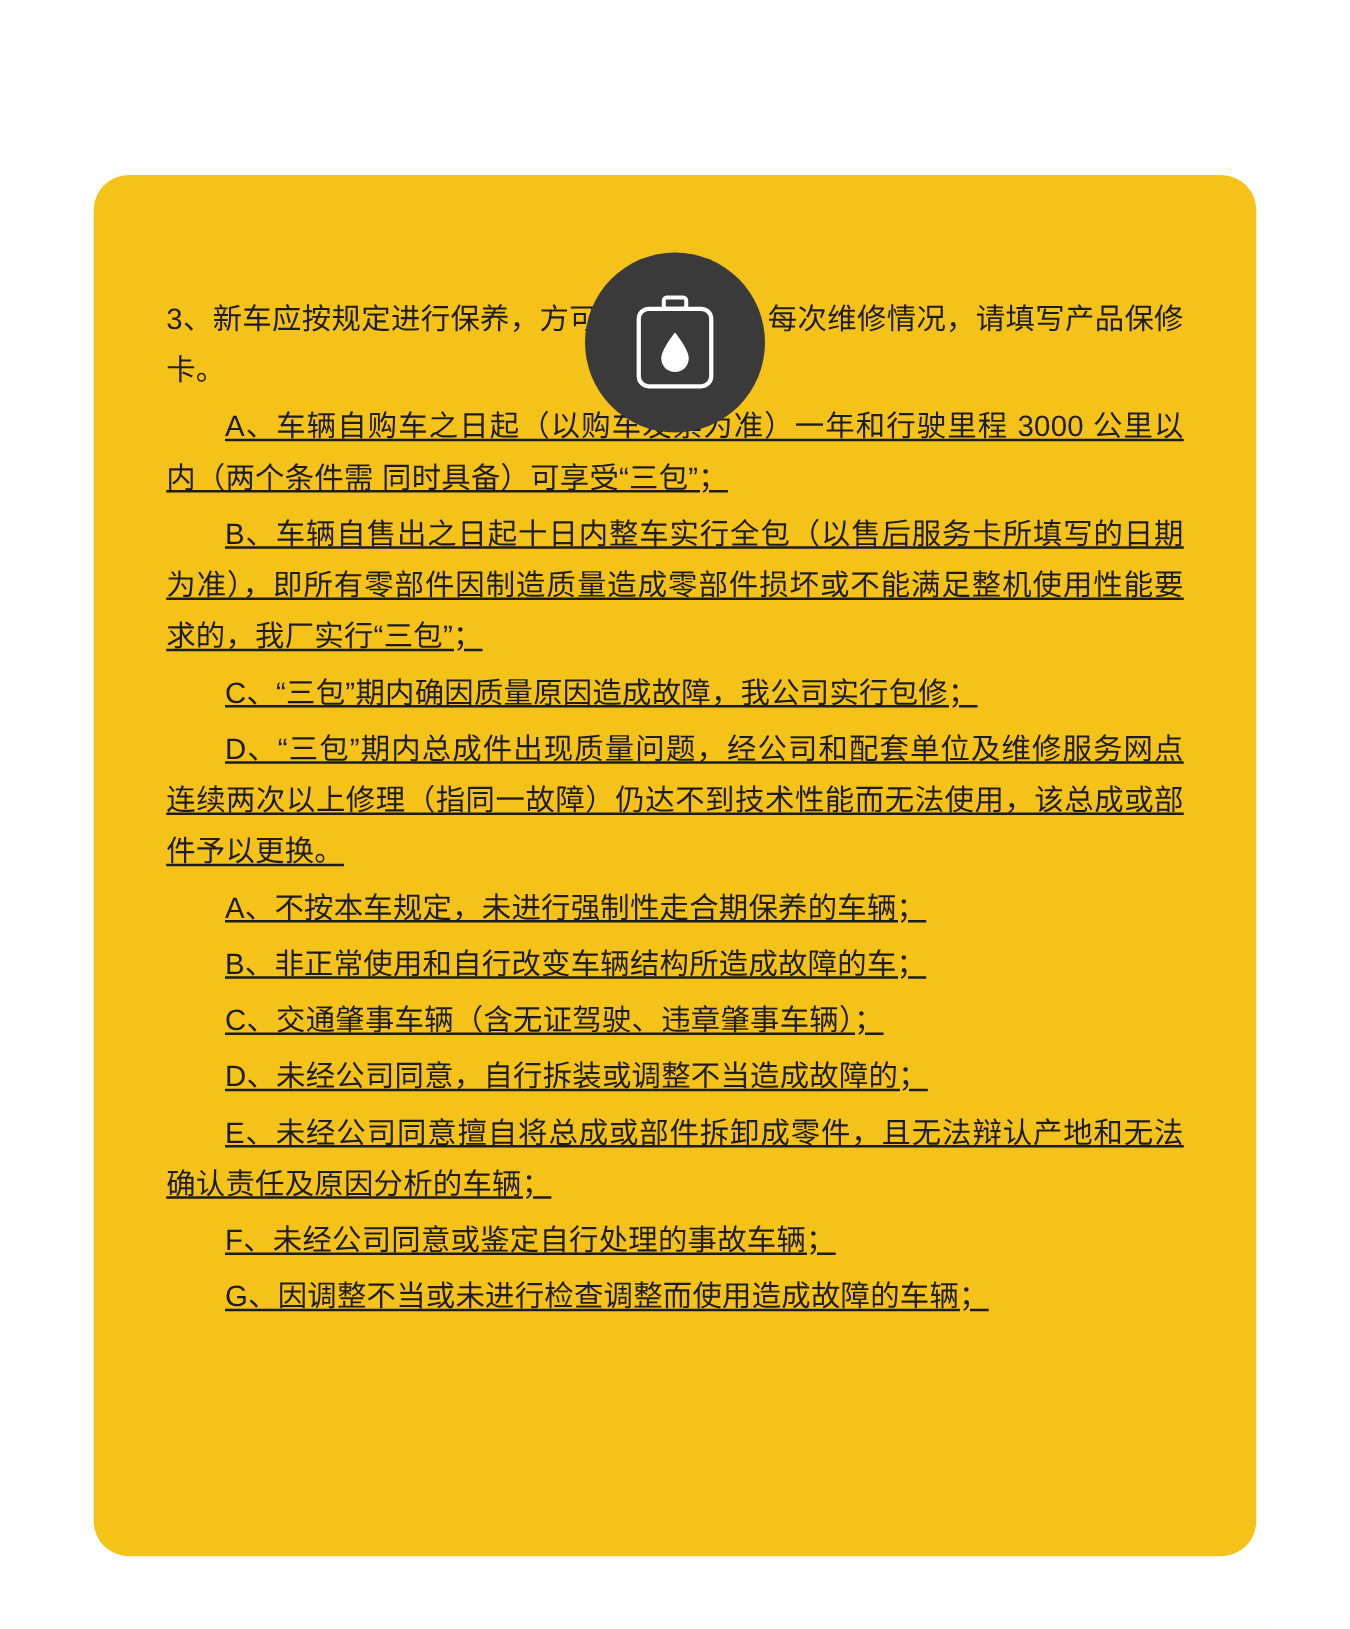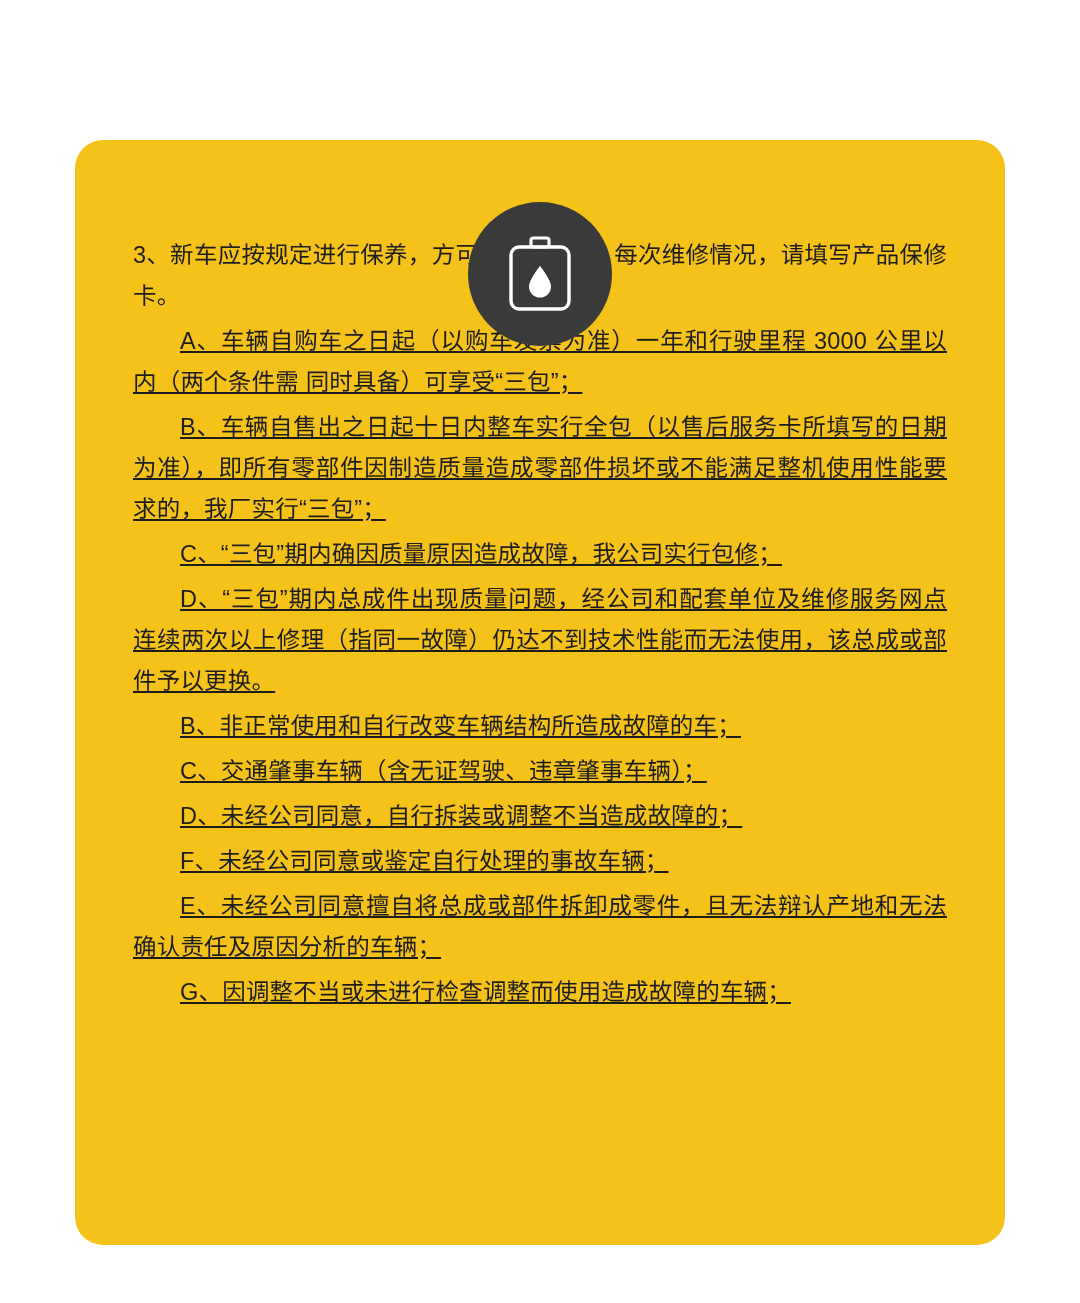--- a/index.html
+++ b/index.html
@@ -102,23 +102,24 @@
       <p class="para">3、新车应按规定进行保养，方可享受“三包”。每次维修情况，请填写产品保修卡。</p>
 
       <div class="block">
         <p class="para indent">A、车辆自购车之日起（以购车发票为准）一年和行驶里程 3000 公里以内（两个条件需 同时具备）可享受“三包”；</p>
         <p class="para indent">B、车辆自售出之日起十日内整车实行全包（以售后服务卡所填写的日期为准），即所有零部件因制造质量造成零部件损坏或不能满足整机使用性能要求的，我厂实行“三包”；</p>
         <p class="para indent">C、“三包”期内确因质量原因造成故障，我公司实行包修；</p>
         <p class="para indent">D、“三包”期内总成件出现质量问题，经公司和配套单位及维修服务网点连续两次以上修理（指同一故障）仍达不到技术性能而无法使用，该总成或部件予以更换。</p>
       </div>
 
       <div class="block">
+        <p class="para indent">A、不按本车规定，未进行强制性走合期保养的车辆；</p>
         <p class="para indent">B、非正常使用和自行改变车辆结构所造成故障的车；</p>
         <p class="para indent">C、交通肇事车辆（含无证驾驶、违章肇事车辆）；</p>
         <p class="para indent">D、未经公司同意，自行拆装或调整不当造成故障的；</p>
+        <p class="para indent">E、未经公司同意擅自将总成或部件拆卸成零件，且无法辩认产地和无法确认责任及原因分析的车辆；</p>
         <p class="para indent">F、未经公司同意或鉴定自行处理的事故车辆；</p>
-        <p class="para indent">E、未经公司同意擅自将总成或部件拆卸成零件，且无法辩认产地和无法确认责任及原因分析的车辆；</p>
         <p class="para indent">G、因调整不当或未进行检查调整而使用造成故障的车辆；</p>
       </div>
 
     </div>
   </div>
 </div>
 
 </body></html>

